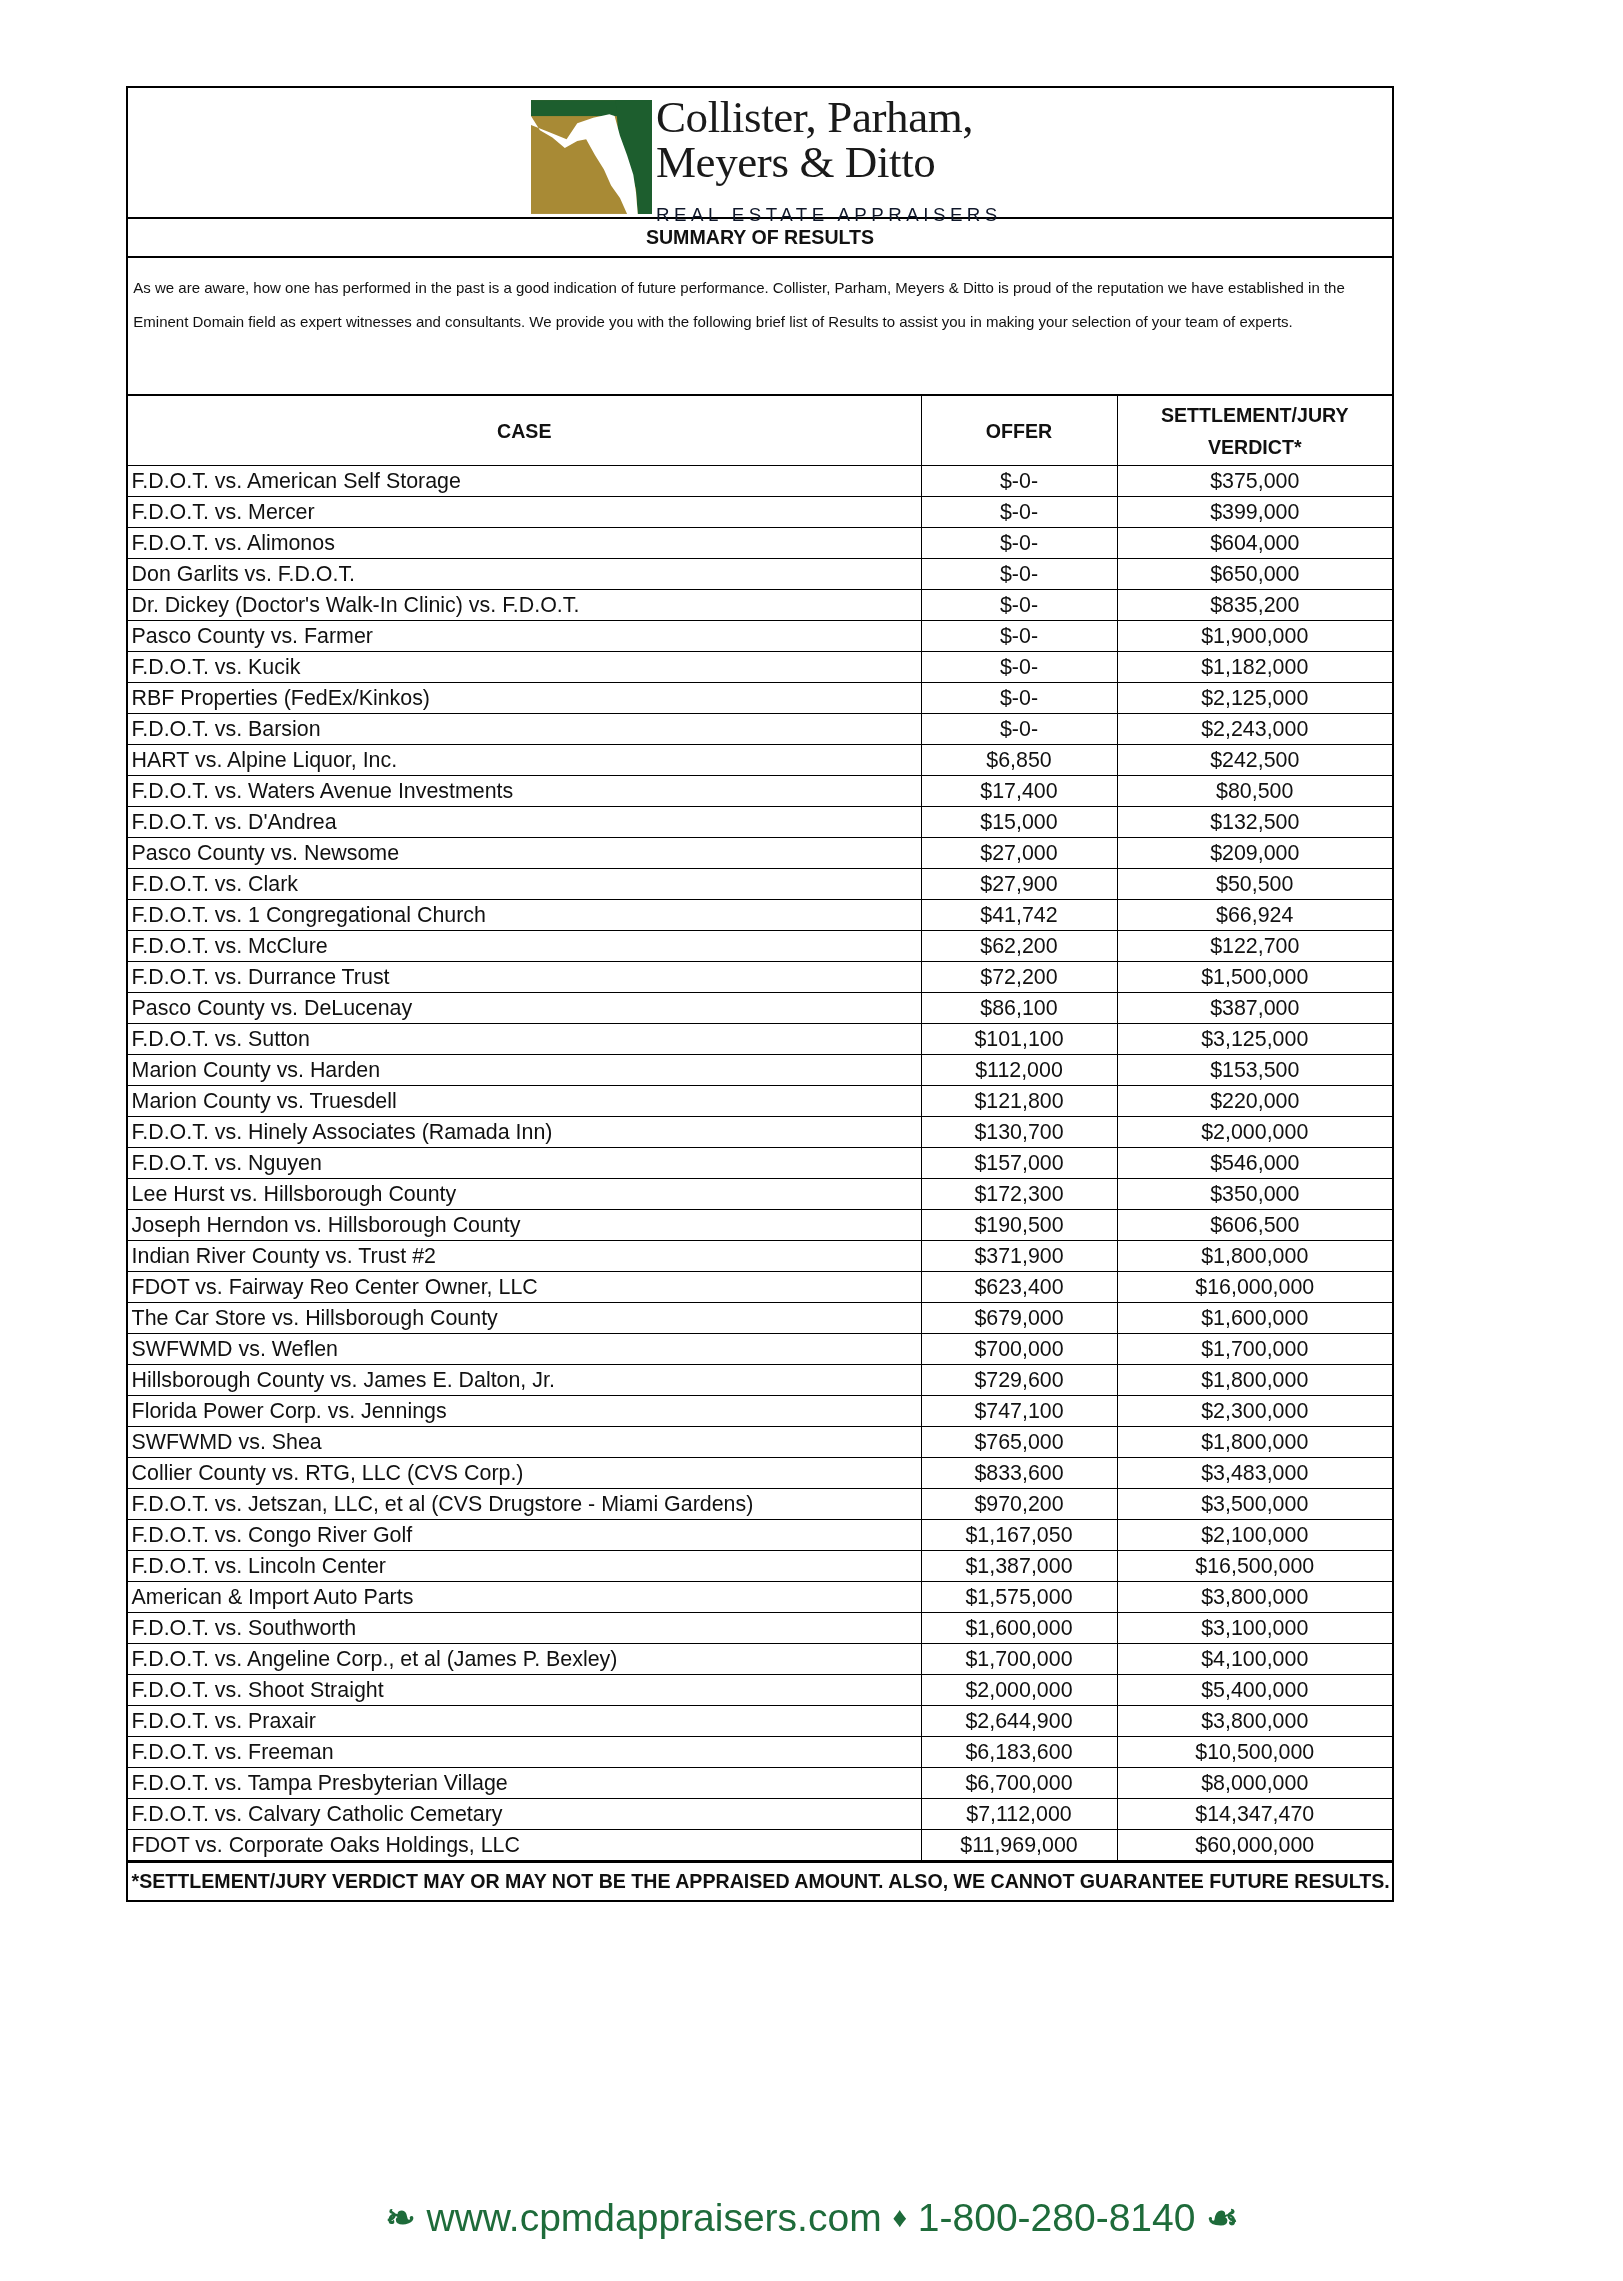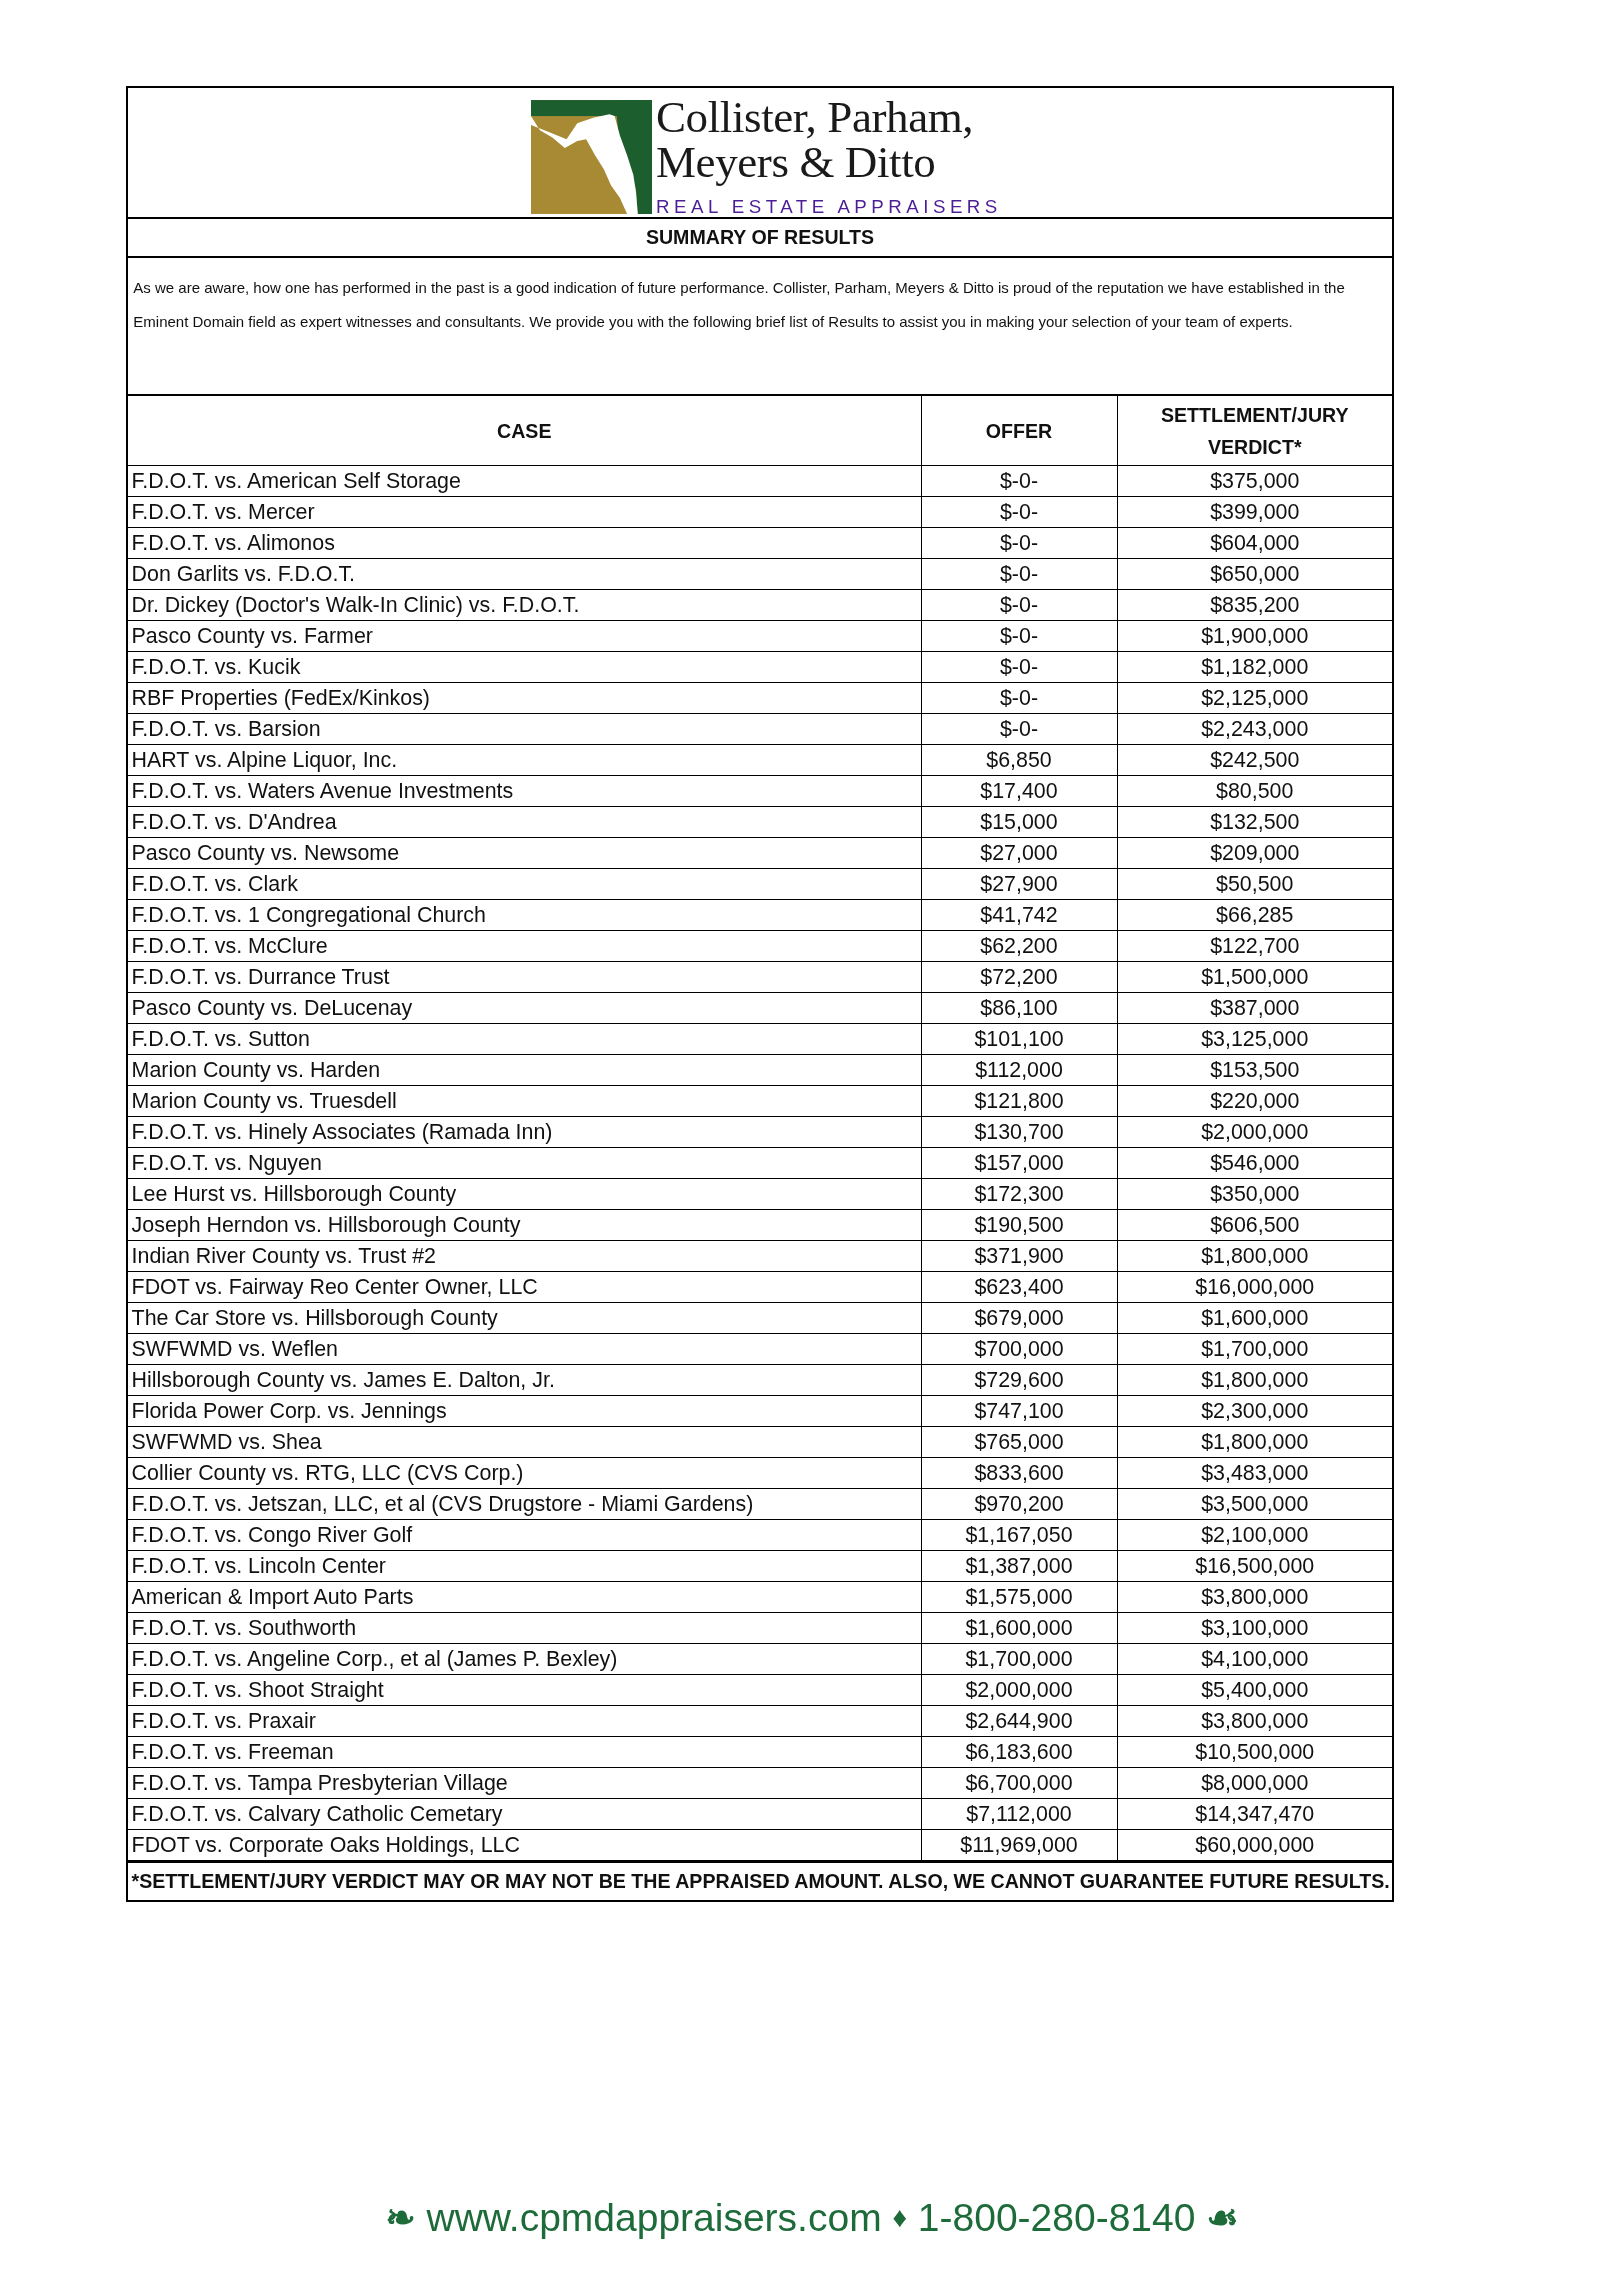--- a/index.html
+++ b/index.html
@@ -2,21 +2,21 @@
 <html style="font-size:14.3px"><head>
 <meta charset="utf-8">
 <style>
   html,body{margin:0;padding:0;background:#fff;}
   body{width:1624px;height:2281px;position:relative;overflow:hidden;font-family:"Liberation Sans",sans-serif;color:#111;}
   .frame{position:absolute;left:126px;top:86px;width:1268px;box-sizing:border-box;border:2.7px solid #000;}
   .hdr{height:129px;border-bottom:2.7px solid #000;position:relative;}
   .logo{position:absolute;left:403px;top:11.6px;width:121px;height:114px;}
   .firm{position:absolute;left:528px;top:7.1px;font-family:"Liberation Serif",serif;color:#1a1a1a;}
   .firm .l1,.firm .l2{font-size:45px;line-height:45px;letter-spacing:-0.4px;display:block;}
-  .firm .l3{font-size:18.7px;letter-spacing:4.5px;line-height:23px;display:block;margin-top:10px;font-family:"Liberation Sans",sans-serif;color:#4c1d95;}
+  .firm .l3{font-size:18.7px;letter-spacing:4.5px;line-height:23px;display:block;margin-top:18px;font-family:"Liberation Sans",sans-serif;color:#0f172a;}
   .summary{height:37px;border-bottom:2.7px solid #000;text-align:center;font-weight:bold;font-size:19.6px;line-height:37px;}
   .intro{height:138px;border-bottom:2.7px solid #000;padding:12.5px 5.3px 0 5.3px;box-sizing:border-box;font-size:15px;line-height:34px;}
   table{border-collapse:collapse;width:100%;table-layout:fixed;}
   td,th{border:1.8px solid #000;padding:0 3.6px;font-size:21.4px;height:30px;line-height:29px;white-space:nowrap;overflow:hidden;}
   tr:first-child th{border-top:none;}
   td:first-child,th:first-child{border-left:none;}
   td:last-child,th:last-child{border-right:none;}
   th{font-weight:bold;font-size:19.6px;height:69px;line-height:32px;text-align:center;}
   td.num{text-align:center;}
   .foot{border-top:2.7px solid #000;height:37px;font-weight:bold;font-size:19.6px;line-height:37px;padding-left:3.6px;}
@@ -124,21 +124,21 @@
           <td class="num">$209,000</td>
         </tr>
         <tr>
           <td>F.D.O.T. vs. Clark</td>
           <td class="num">$27,900</td>
           <td class="num">$50,500</td>
         </tr>
         <tr>
           <td>F.D.O.T. vs. 1 Congregational Church</td>
           <td class="num">$41,742</td>
-          <td class="num">$66,285</td>
+          <td class="num">$66,924</td>
         </tr>
         <tr>
           <td>F.D.O.T. vs. McClure</td>
           <td class="num">$62,200</td>
           <td class="num">$122,700</td>
         </tr>
         <tr>
           <td>F.D.O.T. vs. Durrance Trust</td>
           <td class="num">$72,200</td>
           <td class="num">$1,500,000</td>

